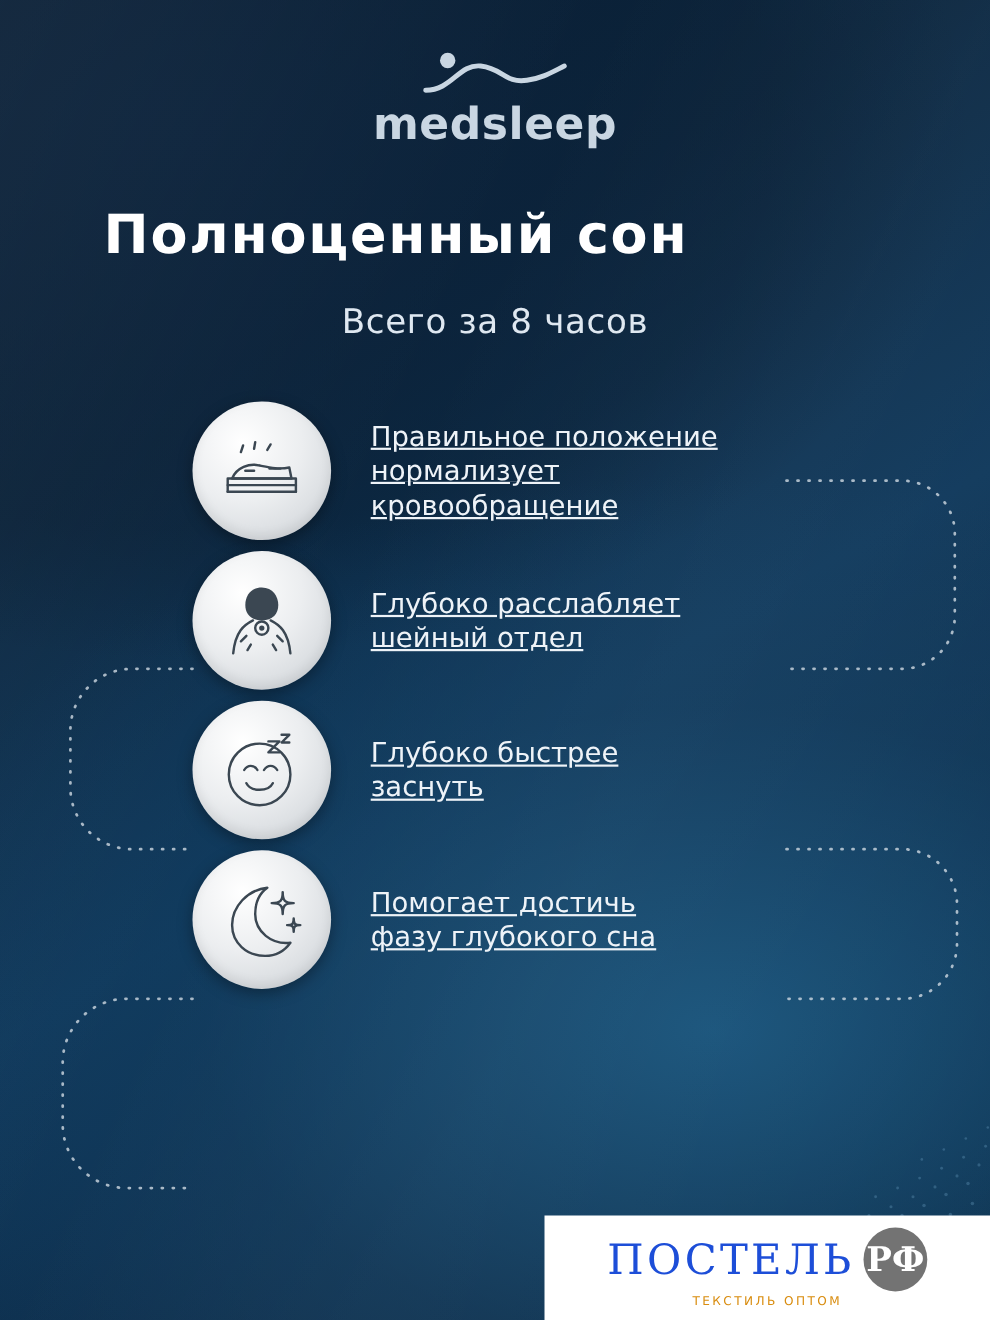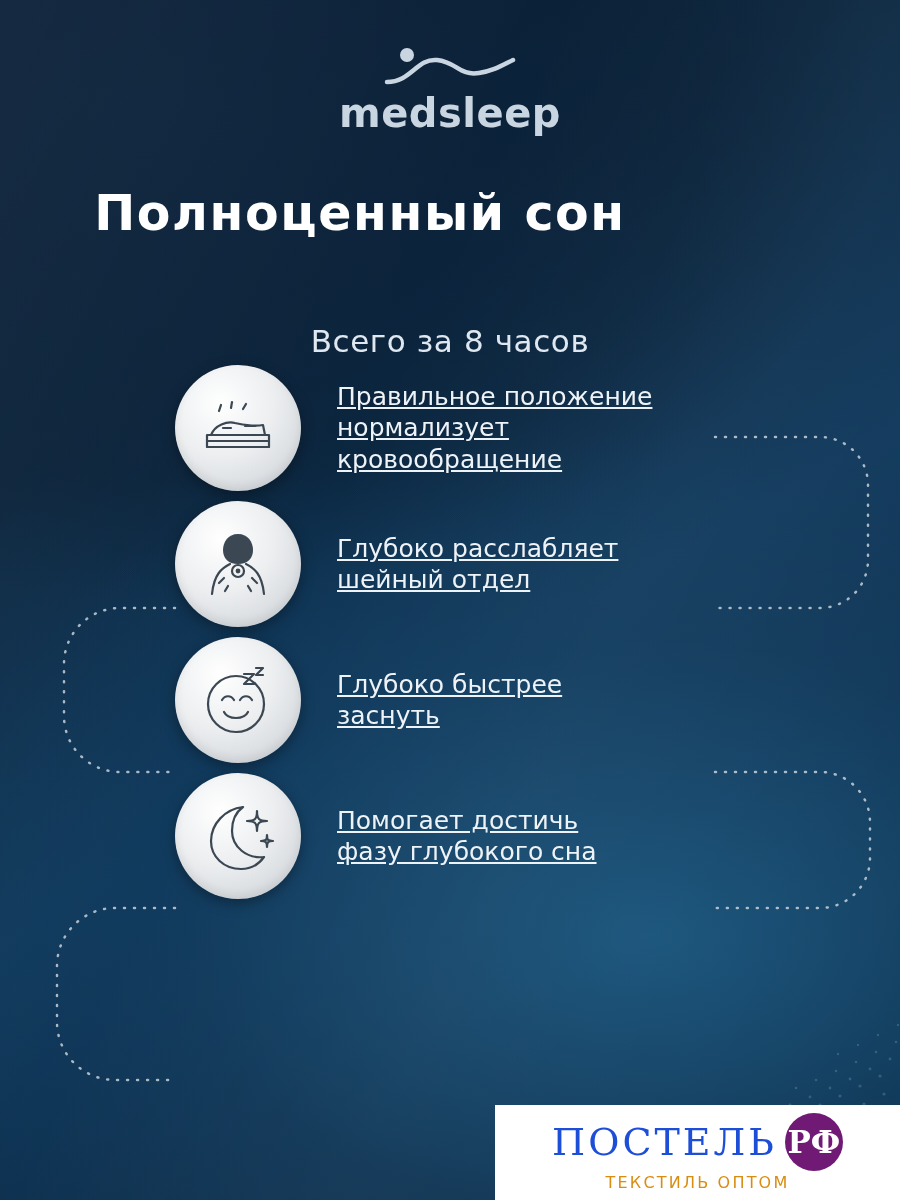--- a/index.html
+++ b/index.html
@@ -78,21 +78,20 @@
     position: absolute;
     top: 275px;
     left: 0;
     width: 900px;
     text-align: center;
     color: #dfe8f1;
     font-size: 31px;
     font-weight: 400;
     letter-spacing: 0.6px;
     font-family: "DejaVu Sans", sans-serif;
-    margin-top: 48px;
   }
 
   
   .features {
     position: absolute;
     top: 360px;
     left: 175px;
     width: 700px;
   }
   .feature {
@@ -151,32 +150,32 @@
   .wm-main {
     font-size: 38px;
     letter-spacing: 3px;
     color: #1d4ed8;
     font-family: "DejaVu Serif", serif;
   }
   .wm-rf {
     width: 58px;
     height: 58px;
     border-radius: 50%;
-    background: #701a75;
+    background: #737373;
     color: #ffffff;
     font-size: 31px;
     font-weight: 700;
     display: flex;
     align-items: center;
     justify-content: center;
     font-family: "DejaVu Serif", serif;
   }
   .wm-sub {
     margin-top: 2px;
-    font-size: 16px;
+    font-size: 11px;
     letter-spacing: 2.2px;
     color: #d98d10;
     font-family: "DejaVu Sans", sans-serif;
   }
 </style>
 </head>
 <body>
 
 <div class="poster">
 

